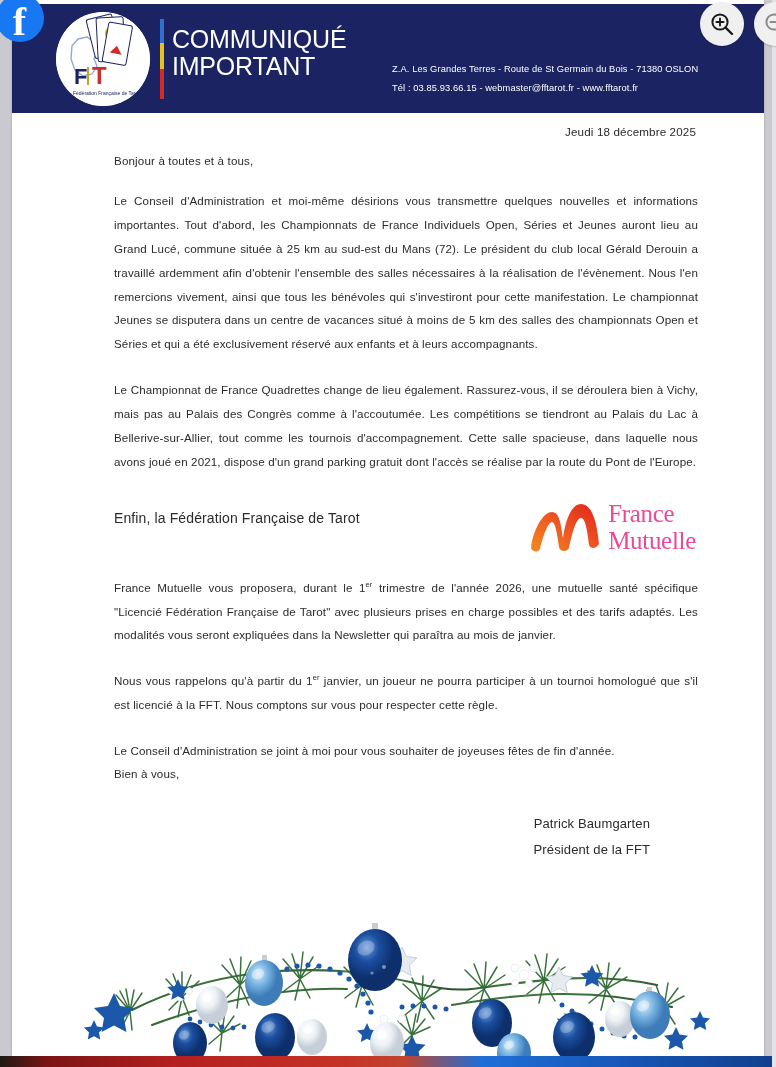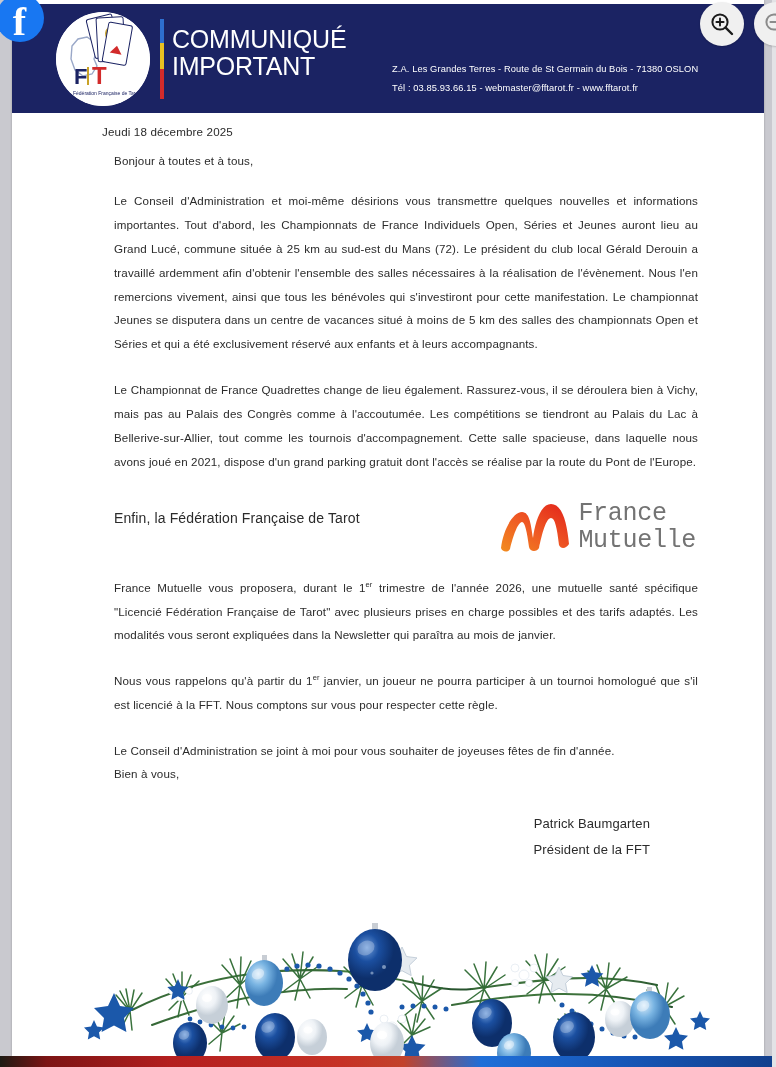--- a/index.html
+++ b/index.html
@@ -63,20 +63,21 @@
     letter-spacing:.1px;
   }
 
   
   .letter {
     position:absolute;
     left:90px; top:125px;
     width:596px;
   }
   .date-line {
+    text-align:right;
     font-size:11.6px;
     color:#2b2b2b;
     letter-spacing:.15px;
     margin-bottom:16px;
     padding-right:2px;
   }
   .salutation {
     font-size:11.6px;
     color:#2b2b2b;
     letter-spacing:.15px;
@@ -109,24 +110,24 @@
     letter-spacing:.12px;
     padding-top:4px;
   }
   .fm-logo {
     display:flex; align-items:center;
     margin-right:2px;
   }
   .fm-word {
     font-size:25px;
     line-height:1.08;
-    color:#737373;
+    color:#ec4899;
     letter-spacing:-.3px;
     margin-left:5px;
-    font-family:Liberation Mono, monospace;
+    font-family:Liberation Serif, serif;
   }
 
   
   .signature {
     margin-top:26px;
     text-align:right;
     padding-right:48px;
     font-size:13px;
     color:#2b2b2b;
     line-height:2.0;

